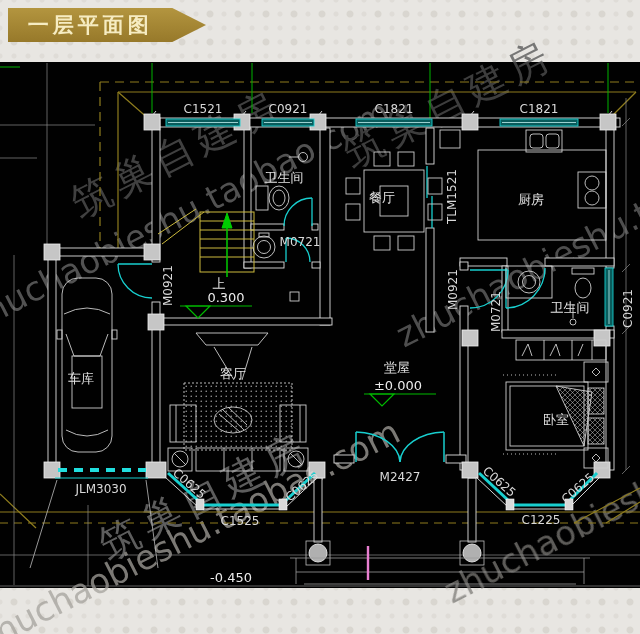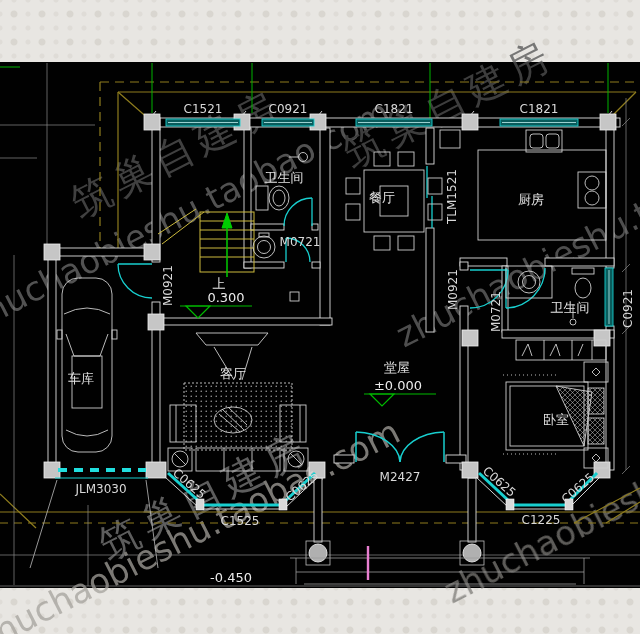--- a/index.html
+++ b/index.html
@@ -22,20 +22,23 @@
   .lbl{fill:#d9d9d9;font-size:12px;}
   .room{fill:#e3e3e3;font-size:13px;}
   .elev{fill:#ececec;font-size:13px;}
   .wm-cn{font-size:40px;letter-spacing:6px;}
   .wm-en{font-size:34px;}
 </style>
 </head>
 <body>
 
 <div class="stage">
+  <div class="banner">
+    <span>一层平面图</span>
+  </div>
 
   <svg width="640" height="634" viewBox="0 0 640 634">
     <defs>
       <pattern id="dots" width="5" height="5" patternUnits="userSpaceOnUse">
         <circle cx="1.2" cy="1.2" r="0.7" fill="#b9b9b9"></circle>
       </pattern>
       <pattern id="xhatch" width="5" height="5" patternUnits="userSpaceOnUse">
         <path d="M0,5 L5,0 M0,0 L5,5" stroke="#c9c9c9" stroke-width="0.5"></path>
       </pattern>
     </defs>

